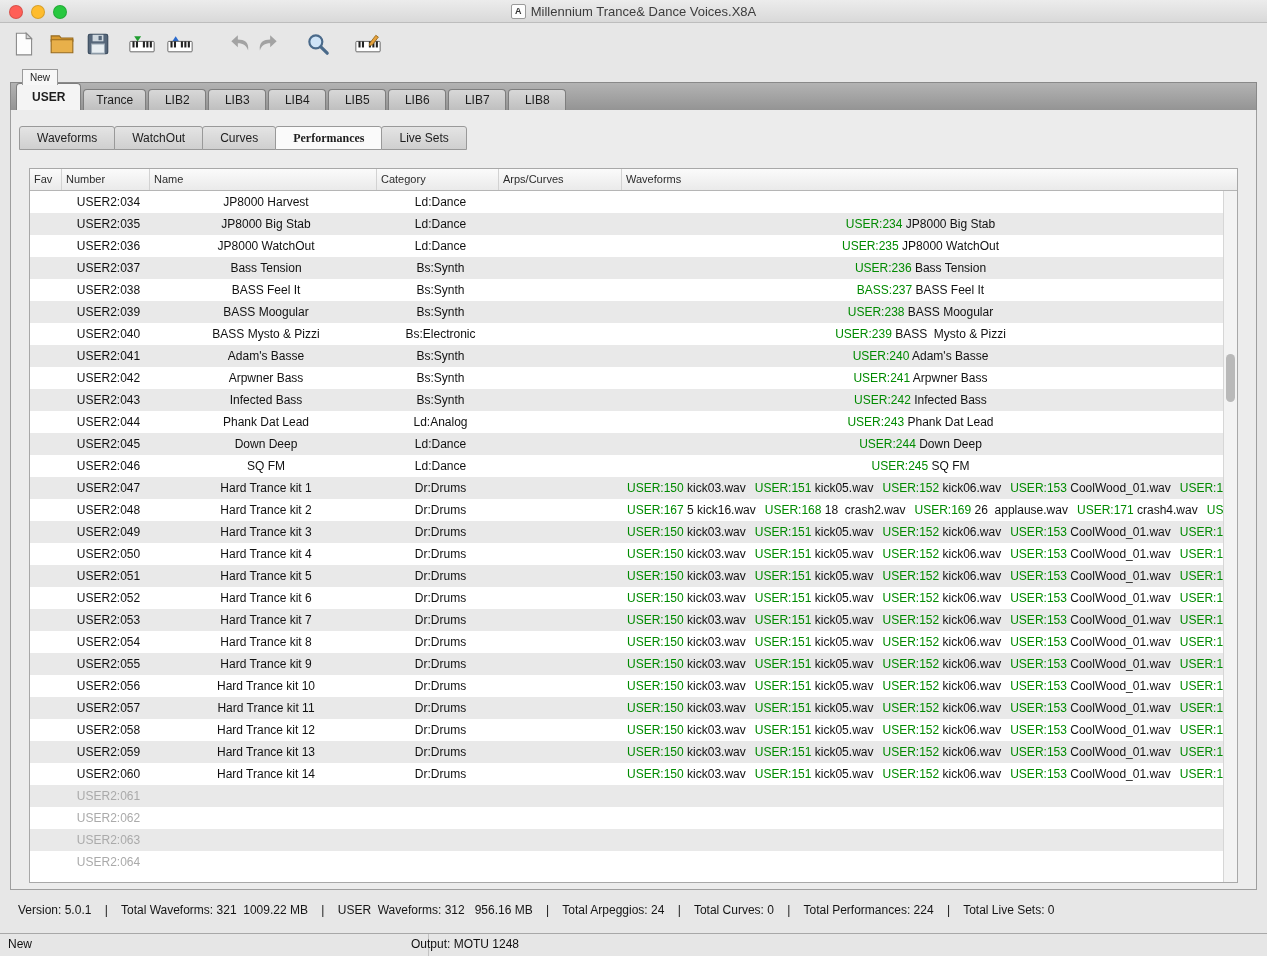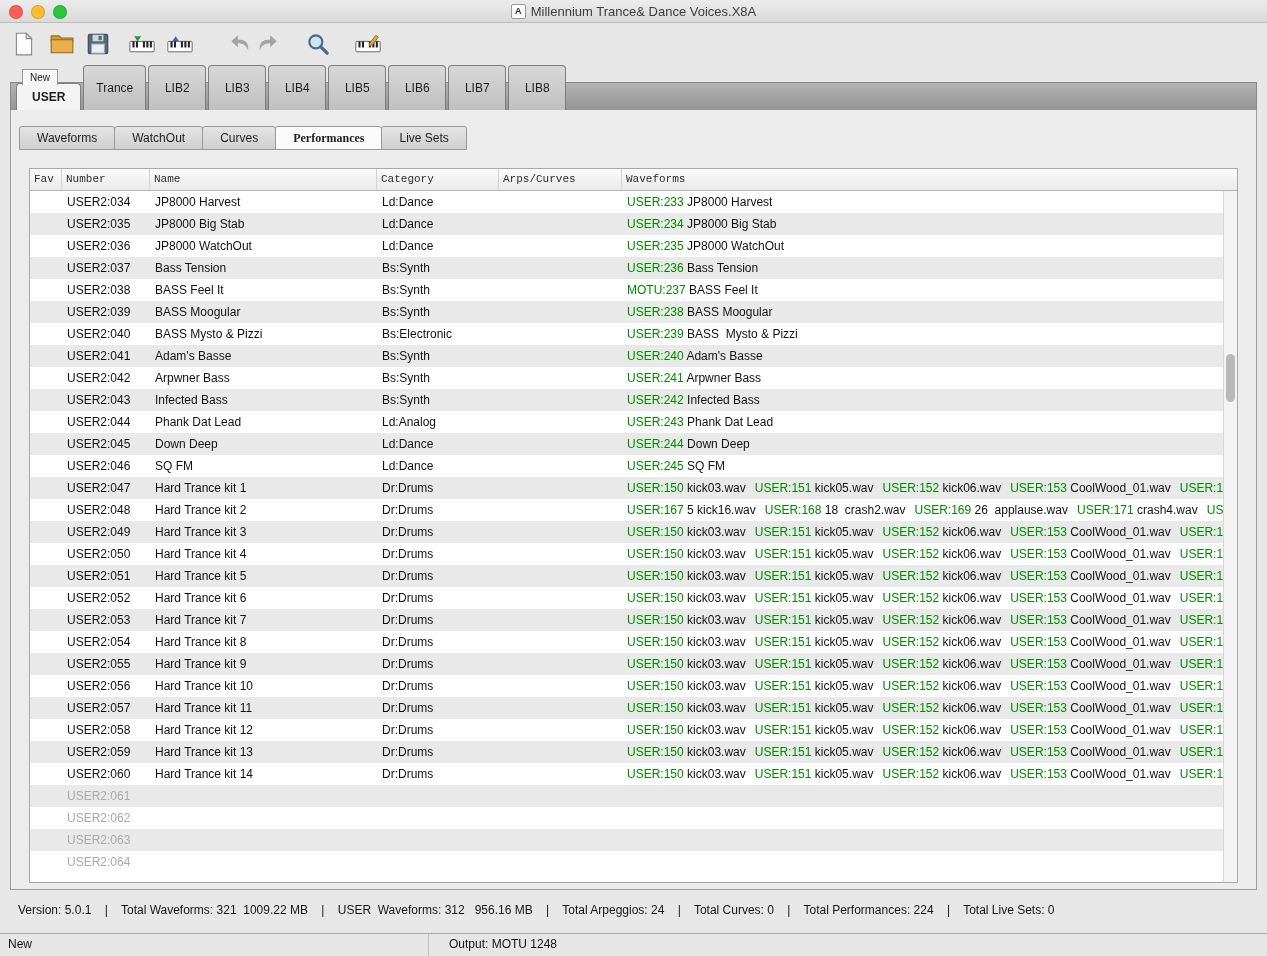--- a/index.html
+++ b/index.html
@@ -15,53 +15,53 @@
   .proxy-icon{width:13px;height:13px;background:#fdfdfd;border:1px solid #9a9a9a;border-radius:2px;font-size:9px;font-weight:bold;display:flex;align-items:center;justify-content:center;color:#333;}
 
   
   .toolbar{position:absolute;top:23px;left:0;right:0;height:42px;background:#e7e7e7;}
   .tool{position:absolute;top:7px;width:28px;height:28px;display:flex;align-items:center;justify-content:center;}
   .tool svg{width:26px;height:26px;}
 
   
   .doc-tab{position:absolute;top:69px;left:22px;height:15px;line-height:15px;padding:0 7px;background:#f7f7f7;border:1px solid #9a9a9a;border-bottom:none;font-size:10px;color:#222;z-index:4;}
   .tabstrip{position:absolute;top:82px;left:10px;right:10px;height:28px;background:linear-gradient(#b3b3b3,#949494);border:1px solid #898989;border-bottom:none;display:flex;align-items:flex-end;padding-left:5px;box-sizing:border-box;z-index:2;}
-  .lib-tab{height:20px;line-height:20px;padding:12px 12px;margin-right:2px;min-width:32px;text-align:center;font-size:12px;color:#1d1d1d;background:linear-gradient(#d8d8d8,#bfbfbf);border:1px solid #7e7e7e;border-bottom:none;border-radius:4px 4px 0 0;}
+  .lib-tab{height:20px;line-height:20px;padding:0 12px;margin-right:2px;min-width:32px;text-align:center;font-size:12px;color:#1d1d1d;background:linear-gradient(#d8d8d8,#bfbfbf);border:1px solid #7e7e7e;border-bottom:none;border-radius:4px 4px 0 0;}
   .lib-tab.selected{height:26px;line-height:26px;background:#f4f4f4;font-weight:bold;padding:0 15px;}
 
   
   .panel{position:absolute;top:110px;left:10px;right:10px;height:780px;background:#ececec;border:1px solid #9e9e9e;border-top:none;box-sizing:border-box;}
   .sectabs{position:absolute;top:16px;left:8px;display:flex;}
   .sec-tab{height:22px;line-height:22px;padding:0 17px;font-size:12px;color:#1d1d1d;background:linear-gradient(#e4e4e4,#cfcfcf);border:1px solid #999;margin-right:-1px;border-radius:3px 3px 0 0;}
   .sec-tab.selected{background:#fafafa;font-weight:bold;position:relative;z-index:1;font-family:Liberation Serif, serif;}
 
   
   .table{position:absolute;top:58px;left:18px;right:18px;bottom:6px;background:#fff;border:1px solid #a8a8a8;box-sizing:border-box;}
   .thead{position:absolute;top:0;left:0;right:0;height:21px;background:linear-gradient(#fbfbfb,#eaeaea);border-bottom:1px solid #b5b5b5;display:grid;grid-template-columns:32px 88px 227px 122px 123px 1fr;font-size:11px;color:#2c2c2c;}
-  .th{line-height:21px;padding-left:4px;border-right:1px solid #d2d2d2;overflow:hidden;white-space:nowrap;font-family:Liberation Mono, monospace;}
+  .th{line-height:21px;padding-left:4px;border-right:1px solid #d2d2d2;overflow:hidden;white-space:nowrap;}
   .th:last-child{border-right:none;}
-  .tbody{position:absolute;top:22px;left:0;right:14px;bottom:0;overflow:hidden;}
+  .tbody{position:absolute;top:22px;left:0;right:14px;bottom:0;overflow:hidden;text-align:center;}
   .row{height:22px;display:grid;grid-template-columns:32px 88px 227px 122px 123px 1fr;font-size:12px;line-height:22px;white-space:pre;}
   .row:nth-child(even){background:#e9e9e9;}
   .cell{padding-left:5px;overflow:hidden;color:#111;}
   .cell.num.empty{color:#aaa;}
   .wf-entry{margin-right:9px;}
   .wid{color:#008a00;}
   .wname{color:#111;}
 
   
   .vscroll{position:absolute;top:22px;right:0;width:14px;bottom:0;background:#f3f3f3;border-left:1px solid #d6d6d6;box-sizing:border-box;}
   .vthumb{position:absolute;left:2px;right:2px;top:163px;height:48px;background:#b9b9b9;border-radius:5px;}
 
   
   .summary{position:absolute;top:892px;left:10px;right:24px;height:36px;display:flex;align-items:center;padding-left:8px;font-size:12px;color:#151515;white-space:pre;}
   .statusbar{position:absolute;bottom:0;left:0;right:0;height:22px;background:#e6e6e6;border-top:1px solid #a8a8a8;font-size:12px;color:#111;}
   .status-left{position:absolute;left:8px;top:0;line-height:21px;}
   .status-divider{position:absolute;left:428px;top:0;bottom:0;width:1px;background:#c2c2c2;}
-  .status-output{position:absolute;left:449px;top:0;line-height:21px;}
+  .status-output{position:absolute;left:411px;top:0;line-height:21px;}
 </style>
 </head>
 <body>
 
 <div class="app">
 
   <div class="titlebar">
     <div class="traffic">
       <div class="light red"></div>
       <div class="light yellow"></div>
@@ -170,25 +170,25 @@
     <div class="table">
       <div class="thead">
           <div class="th">Fav</div>
           <div class="th">Number</div>
           <div class="th">Name</div>
           <div class="th">Category</div>
           <div class="th">Arps/Curves</div>
           <div class="th">Waveforms</div>
         </div>
       <div class="tbody">
-          <div class="row"><div class="cell fav"></div><div class="cell num">USER2:034</div><div class="cell name">JP8000 Harvest</div><div class="cell cat">Ld:Dance</div><div class="cell arps"></div><div class="cell wf"><span class="wf-entry"><span class="wid">USER:233</span> <span class="wname">JP8000 Harvest</span></span></div></div>
+          <div class="row"><div class="cell fav"></div><div class="cell num">USER2:034</div><div class="cell name">JP8000 Harvest</div><div class="cell cat">Ld:Dance</div><div class="cell arps"></div></div>
           <div class="row"><div class="cell fav"></div><div class="cell num">USER2:035</div><div class="cell name">JP8000 Big Stab</div><div class="cell cat">Ld:Dance</div><div class="cell arps"></div><div class="cell wf"><span class="wf-entry"><span class="wid">USER:234</span> <span class="wname">JP8000 Big Stab</span></span></div></div>
           <div class="row"><div class="cell fav"></div><div class="cell num">USER2:036</div><div class="cell name">JP8000 WatchOut</div><div class="cell cat">Ld:Dance</div><div class="cell arps"></div><div class="cell wf"><span class="wf-entry"><span class="wid">USER:235</span> <span class="wname">JP8000 WatchOut</span></span></div></div>
           <div class="row"><div class="cell fav"></div><div class="cell num">USER2:037</div><div class="cell name">Bass Tension</div><div class="cell cat">Bs:Synth</div><div class="cell arps"></div><div class="cell wf"><span class="wf-entry"><span class="wid">USER:236</span> <span class="wname">Bass Tension</span></span></div></div>
-          <div class="row"><div class="cell fav"></div><div class="cell num">USER2:038</div><div class="cell name">BASS Feel It</div><div class="cell cat">Bs:Synth</div><div class="cell arps"></div><div class="cell wf"><span class="wf-entry"><span class="wid">MOTU:237</span> <span class="wname">BASS Feel It</span></span></div></div>
+          <div class="row"><div class="cell fav"></div><div class="cell num">USER2:038</div><div class="cell name">BASS Feel It</div><div class="cell cat">Bs:Synth</div><div class="cell arps"></div><div class="cell wf"><span class="wf-entry"><span class="wid">BASS:237</span> <span class="wname">BASS Feel It</span></span></div></div>
           <div class="row"><div class="cell fav"></div><div class="cell num">USER2:039</div><div class="cell name">BASS Moogular</div><div class="cell cat">Bs:Synth</div><div class="cell arps"></div><div class="cell wf"><span class="wf-entry"><span class="wid">USER:238</span> <span class="wname">BASS Moogular</span></span></div></div>
           <div class="row"><div class="cell fav"></div><div class="cell num">USER2:040</div><div class="cell name">BASS Mysto &amp; Pizzi</div><div class="cell cat">Bs:Electronic</div><div class="cell arps"></div><div class="cell wf"><span class="wf-entry"><span class="wid">USER:239</span> <span class="wname">BASS  Mysto &amp; Pizzi</span></span></div></div>
           <div class="row"><div class="cell fav"></div><div class="cell num">USER2:041</div><div class="cell name">Adam's Basse</div><div class="cell cat">Bs:Synth</div><div class="cell arps"></div><div class="cell wf"><span class="wf-entry"><span class="wid">USER:240</span> <span class="wname">Adam's Basse</span></span></div></div>
           <div class="row"><div class="cell fav"></div><div class="cell num">USER2:042</div><div class="cell name">Arpwner Bass</div><div class="cell cat">Bs:Synth</div><div class="cell arps"></div><div class="cell wf"><span class="wf-entry"><span class="wid">USER:241</span> <span class="wname">Arpwner Bass</span></span></div></div>
           <div class="row"><div class="cell fav"></div><div class="cell num">USER2:043</div><div class="cell name">Infected Bass</div><div class="cell cat">Bs:Synth</div><div class="cell arps"></div><div class="cell wf"><span class="wf-entry"><span class="wid">USER:242</span> <span class="wname">Infected Bass</span></span></div></div>
           <div class="row"><div class="cell fav"></div><div class="cell num">USER2:044</div><div class="cell name">Phank Dat Lead</div><div class="cell cat">Ld:Analog</div><div class="cell arps"></div><div class="cell wf"><span class="wf-entry"><span class="wid">USER:243</span> <span class="wname">Phank Dat Lead</span></span></div></div>
           <div class="row"><div class="cell fav"></div><div class="cell num">USER2:045</div><div class="cell name">Down Deep</div><div class="cell cat">Ld:Dance</div><div class="cell arps"></div><div class="cell wf"><span class="wf-entry"><span class="wid">USER:244</span> <span class="wname">Down Deep</span></span></div></div>
           <div class="row"><div class="cell fav"></div><div class="cell num">USER2:046</div><div class="cell name">SQ FM</div><div class="cell cat">Ld:Dance</div><div class="cell arps"></div><div class="cell wf"><span class="wf-entry"><span class="wid">USER:245</span> <span class="wname">SQ FM</span></span></div></div>
           <div class="row"><div class="cell fav"></div><div class="cell num">USER2:047</div><div class="cell name">Hard Trance kit 1</div><div class="cell cat">Dr:Drums</div><div class="cell arps"></div><div class="cell wf"><span class="wf-entry"><span class="wid">USER:150</span> <span class="wname">kick03.wav</span></span><span class="wf-entry"><span class="wid">USER:151</span> <span class="wname">kick05.wav</span></span><span class="wf-entry"><span class="wid">USER:152</span> <span class="wname">kick06.wav</span></span><span class="wf-entry"><span class="wid">USER:153</span> <span class="wname">CoolWood_01.wav</span></span><span class="wf-entry"><span class="wid">USER:154</span></span></div></div>
           <div class="row"><div class="cell fav"></div><div class="cell num">USER2:048</div><div class="cell name">Hard Trance kit 2</div><div class="cell cat">Dr:Drums</div><div class="cell arps"></div><div class="cell wf"><span class="wf-entry"><span class="wid">USER:167</span> <span class="wname">5 kick16.wav</span></span><span class="wf-entry"><span class="wid">USER:168</span> <span class="wname">18  crash2.wav</span></span><span class="wf-entry"><span class="wid">USER:169</span> <span class="wname">26  applause.wav</span></span><span class="wf-entry"><span class="wid">USER:171</span> <span class="wname">crash4.wav</span></span><span class="wf-entry"><span class="wid">USER</span></span></div></div>

